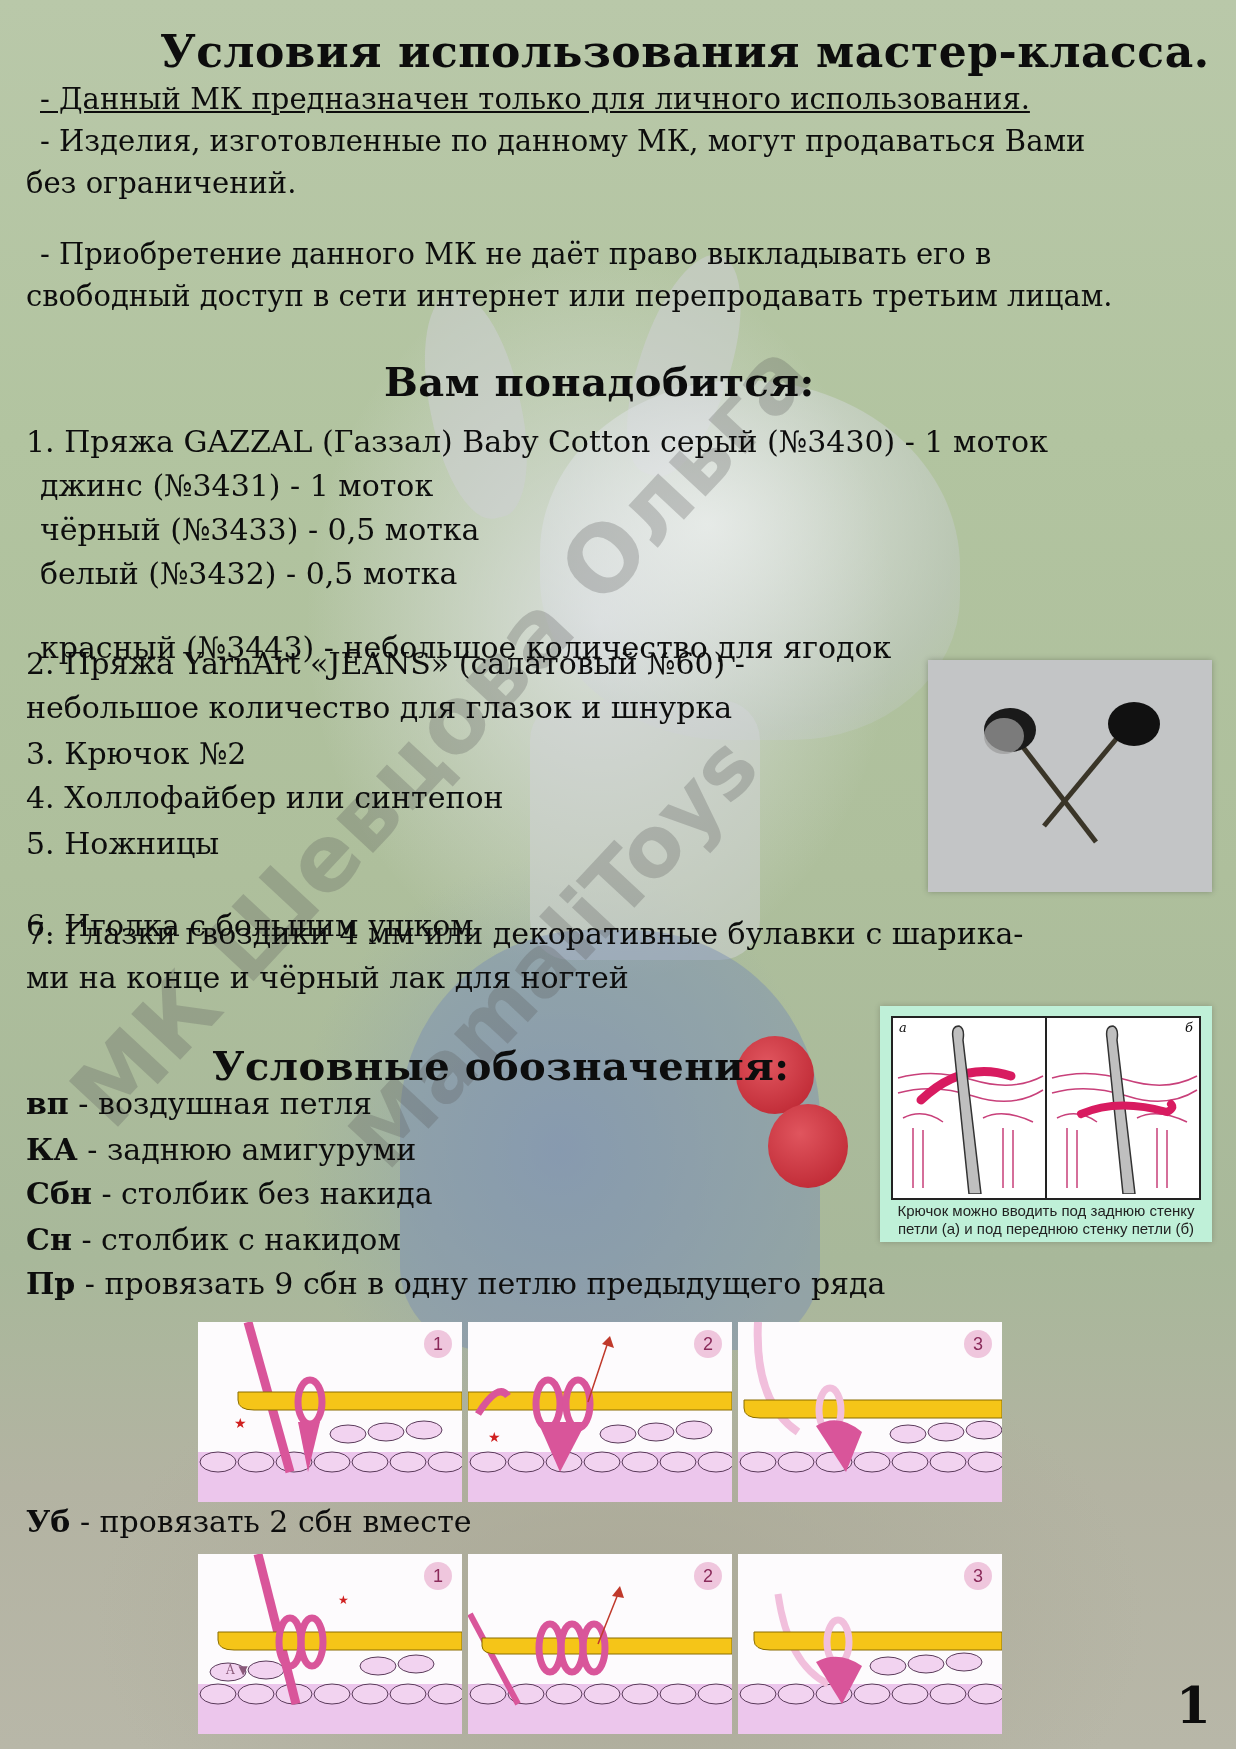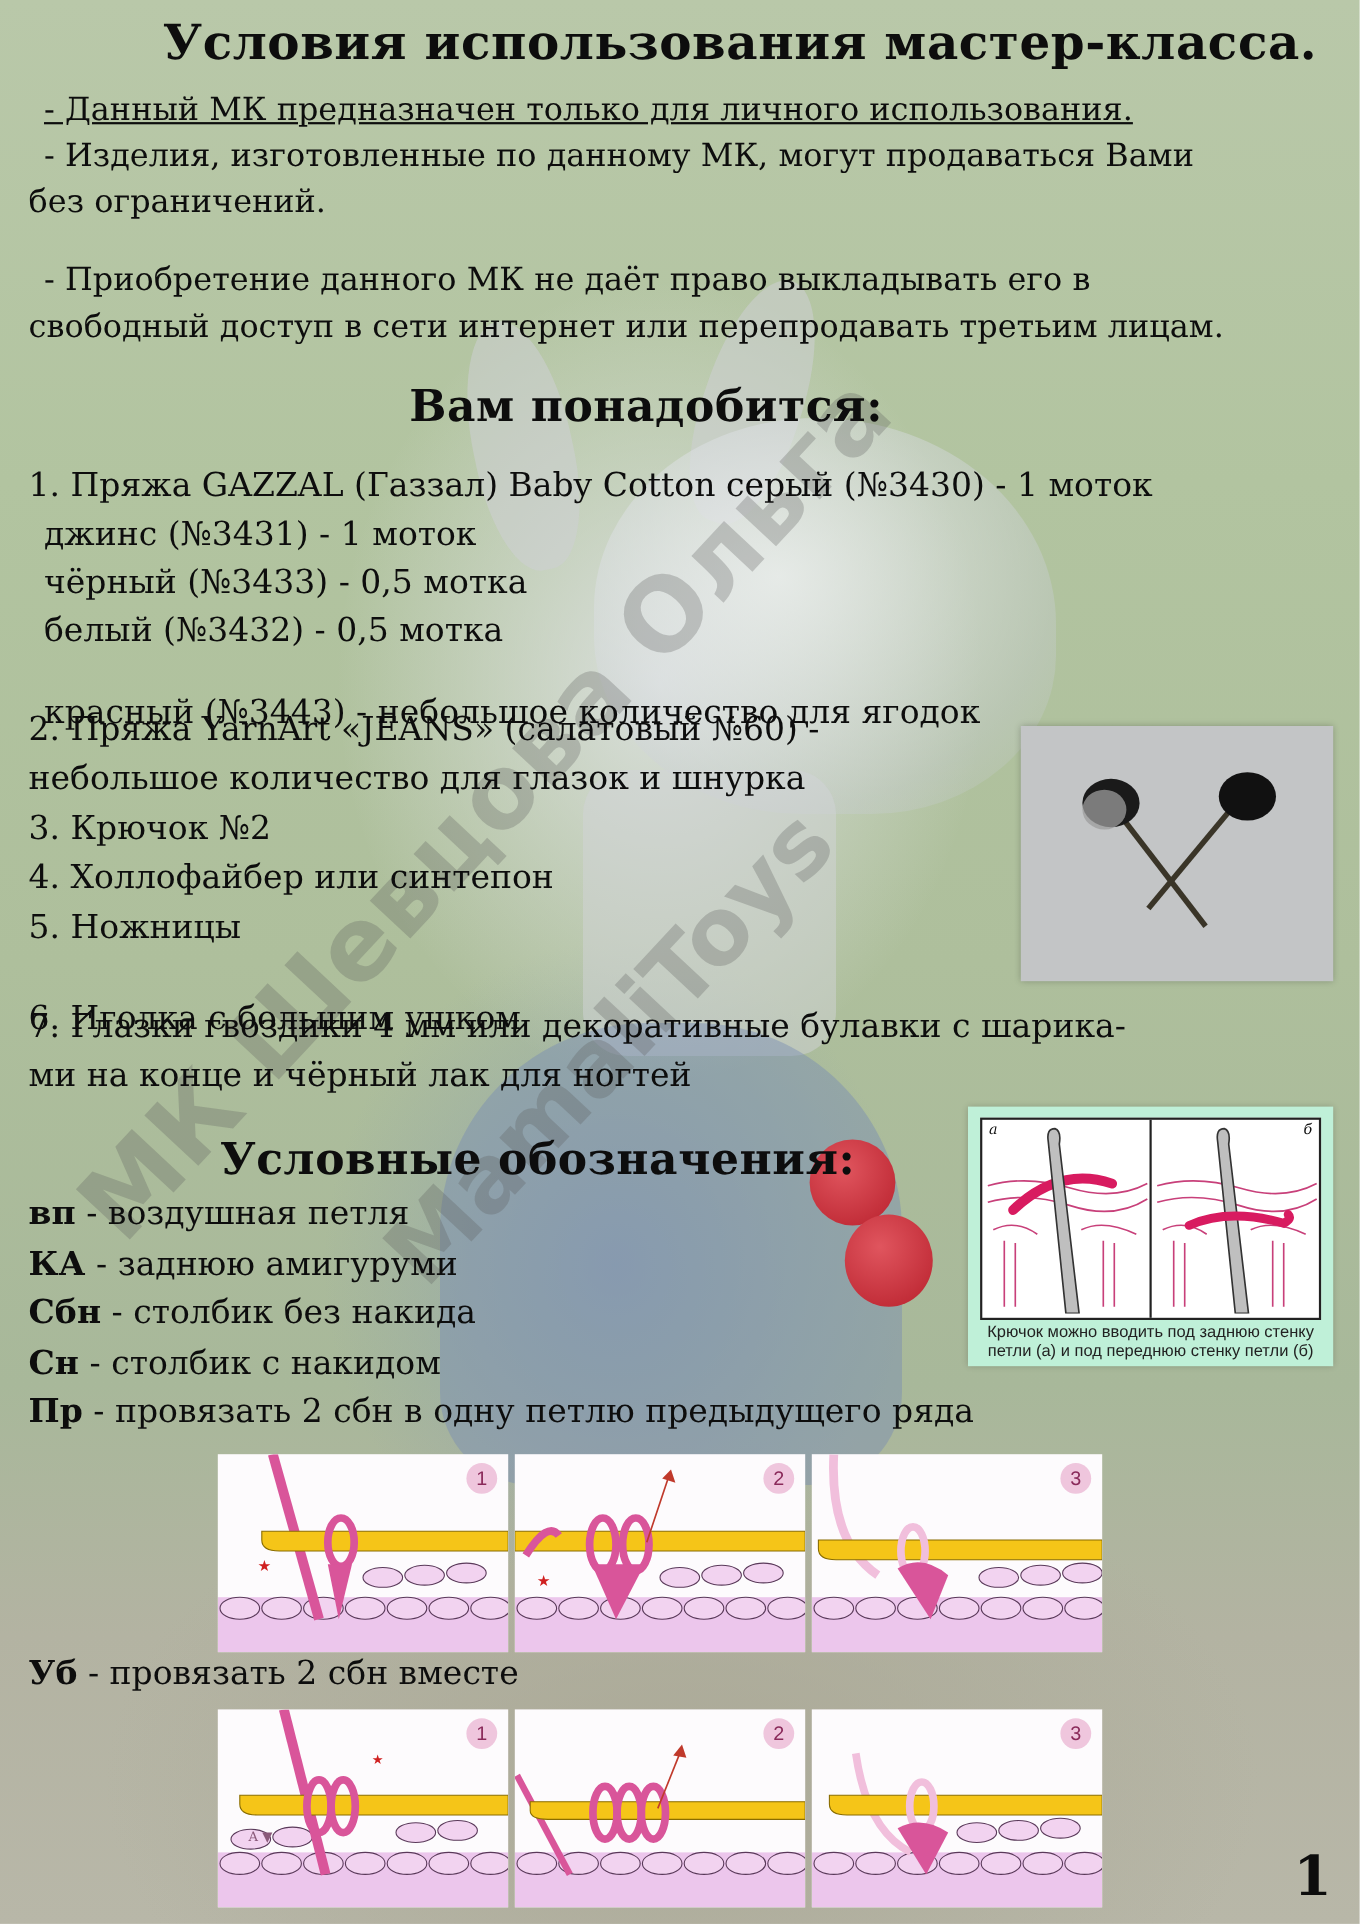--- a/index.html
+++ b/index.html
@@ -34,21 +34,21 @@
   }
   .berry {
     position:absolute; border-radius:50%;
     background: radial-gradient(circle at 40% 35%, #e0555e, #b8202c);
   }
   .watermark {
     position:absolute; font-family:"DejaVu Sans", sans-serif; font-weight:bold;
     color:rgba(90,90,90,0.28); white-space:nowrap; transform-origin:left top;
   }
   h1, h2 {
-    margin:0; font-weight:bold; position:absolute; letter-spacing:0.5px;
+    margin:12px; font-weight:bold; position:absolute; letter-spacing:0.5px;
     font-family:"DejaVu Serif", serif;
   }
   .title-main { left:148px; top:14px; font-size:44px; }
   .para {
     position:absolute; left:26px; font-size:29px; line-height:42px; margin:0;
   }
   .sec-title { font-size:40px; }
   .list-line { position:absolute; left:26px; font-size:30px; white-space:nowrap; }
   .legend-line { position:absolute; left:26px; font-size:30px; white-space:nowrap; }
   .legend-line b { font-weight:bold; }
@@ -137,21 +137,21 @@
 <div class="legend-line" style="top:1132px;">
   <b>КА</b><span> - заднюю амигуруми</span>
 </div>
 <div class="legend-line" style="top:1176px;">
   <b>Сбн</b><span> - столбик без накида</span>
 </div>
 <div class="legend-line" style="top:1222px;">
   <b>Сн</b><span> - столбик с накидом</span>
 </div>
 <div class="legend-line" style="top:1266px;">
-  <b>Пр</b><span> - провязать 2 сбн в одну петлю предыдущего ряда</span>
+  <b>Пр</b><span> - провязать 9 сбн в одну петлю предыдущего ряда</span>
 </div>
 
 <div class="diagram-box">
   <div class="diagram-inner">
     <div class="diagram-panel">
       <span class="diagram-letter" style="left:6px;">а</span>
       <svg width="151" height="176" viewBox="0 0 151 176">
         <g stroke="#c8407a" stroke-width="1.5" fill="none">
           <path d="M5 60 Q40 50 80 62 T150 58"></path>
             <path d="M5 75 Q40 65 80 78 T150 72"></path>

